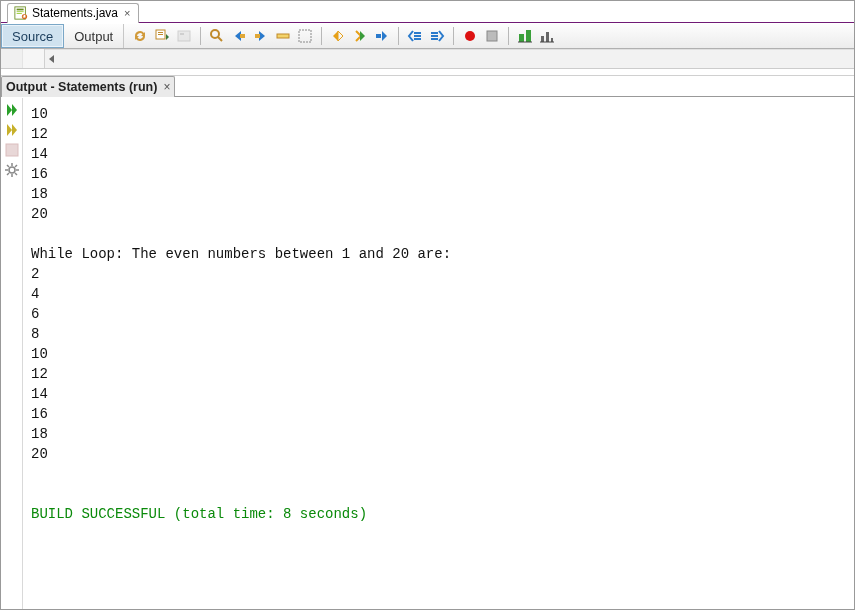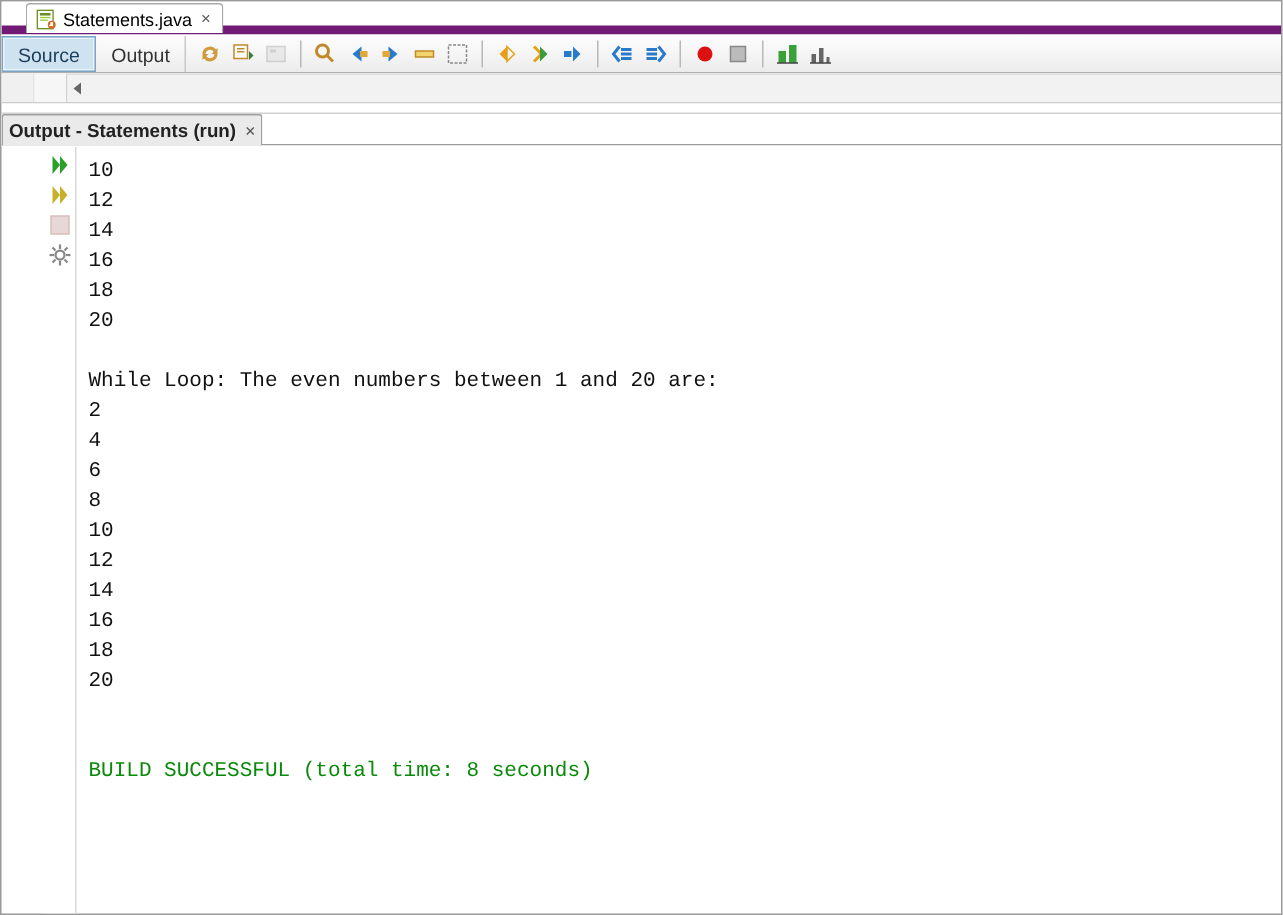--- a/index.html
+++ b/index.html
@@ -9,25 +9,25 @@
   background: #fff;
   width: 855px;
   height: 610px;
   overflow: hidden;
   border: 1px solid #999;
 }
 
 
 .file-tabs {
   display: flex;
-  align-items: flex-start;
+  align-items: center;
   height: 22px;
   background: #fff;
-  border-bottom: 6px solid #701a75;
-  padding-left: 16px;
+  border-bottom: 1px solid #701a75;
+  padding-left: 6px;
 }
 .file-tab {
   display: flex;
   align-items: center;
   gap: 4px;
   height: 20px;
   padding: 0 6px;
   background: #fff;
   border: 1px solid #a9a9a9;
   border-bottom: none;
@@ -124,21 +124,20 @@
   border-radius: 2px 2px 0 0;
 }
 .out-header .title { font-weight:bold; font-size:12.5px; color:#222; }
 .out-header .close { color:#555; cursor:pointer; font-size:12px; }
 
 
 .out-body {
   display:flex;
   height: calc(610px - 22px - 26px - 20px - 6px - 22px - 2px);
   border-top:1px solid #fff;
-  padding-left:28px;
 }
 .out-side {
   width:22px;
   background:#fff;
   border-right:1px solid #d9d9d9;
   display:flex; flex-direction:column; align-items:center;
   padding-top:4px; gap:4px;
 }
 .out-side .sbtn { width:16px; height:16px; cursor:pointer; }
 .out-side .sbtn svg { width:16px; height:16px; display:block; }

